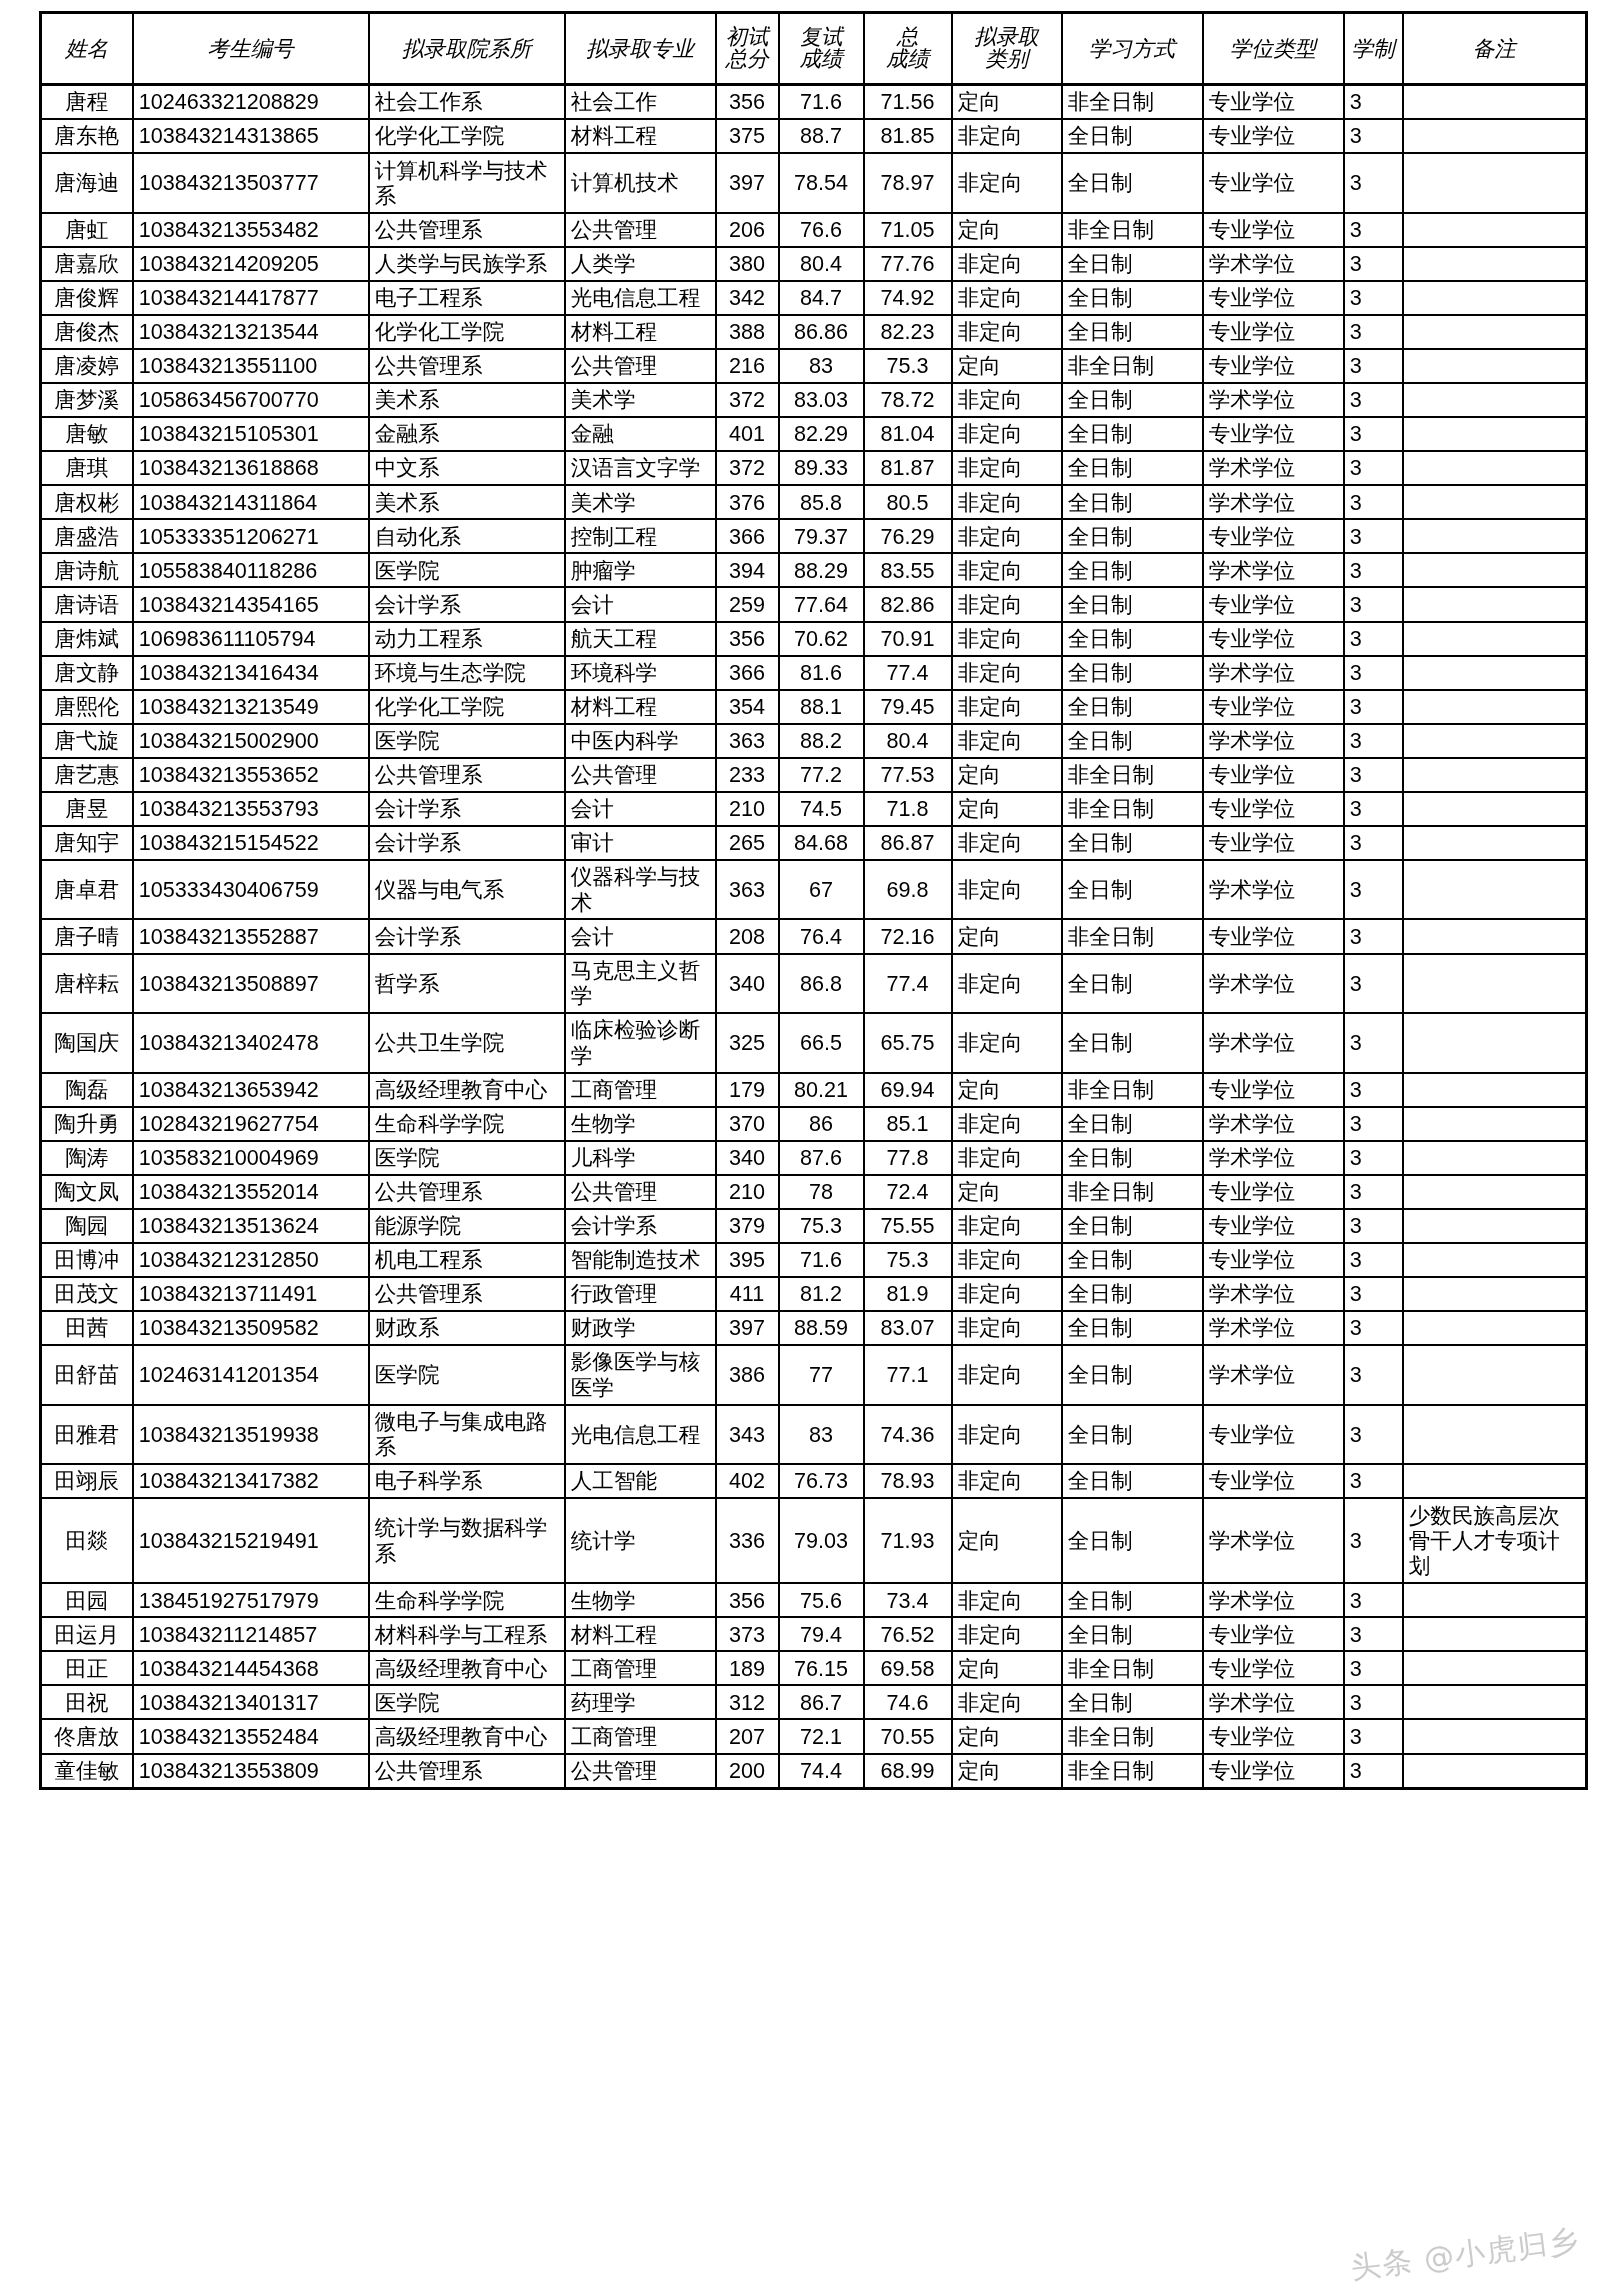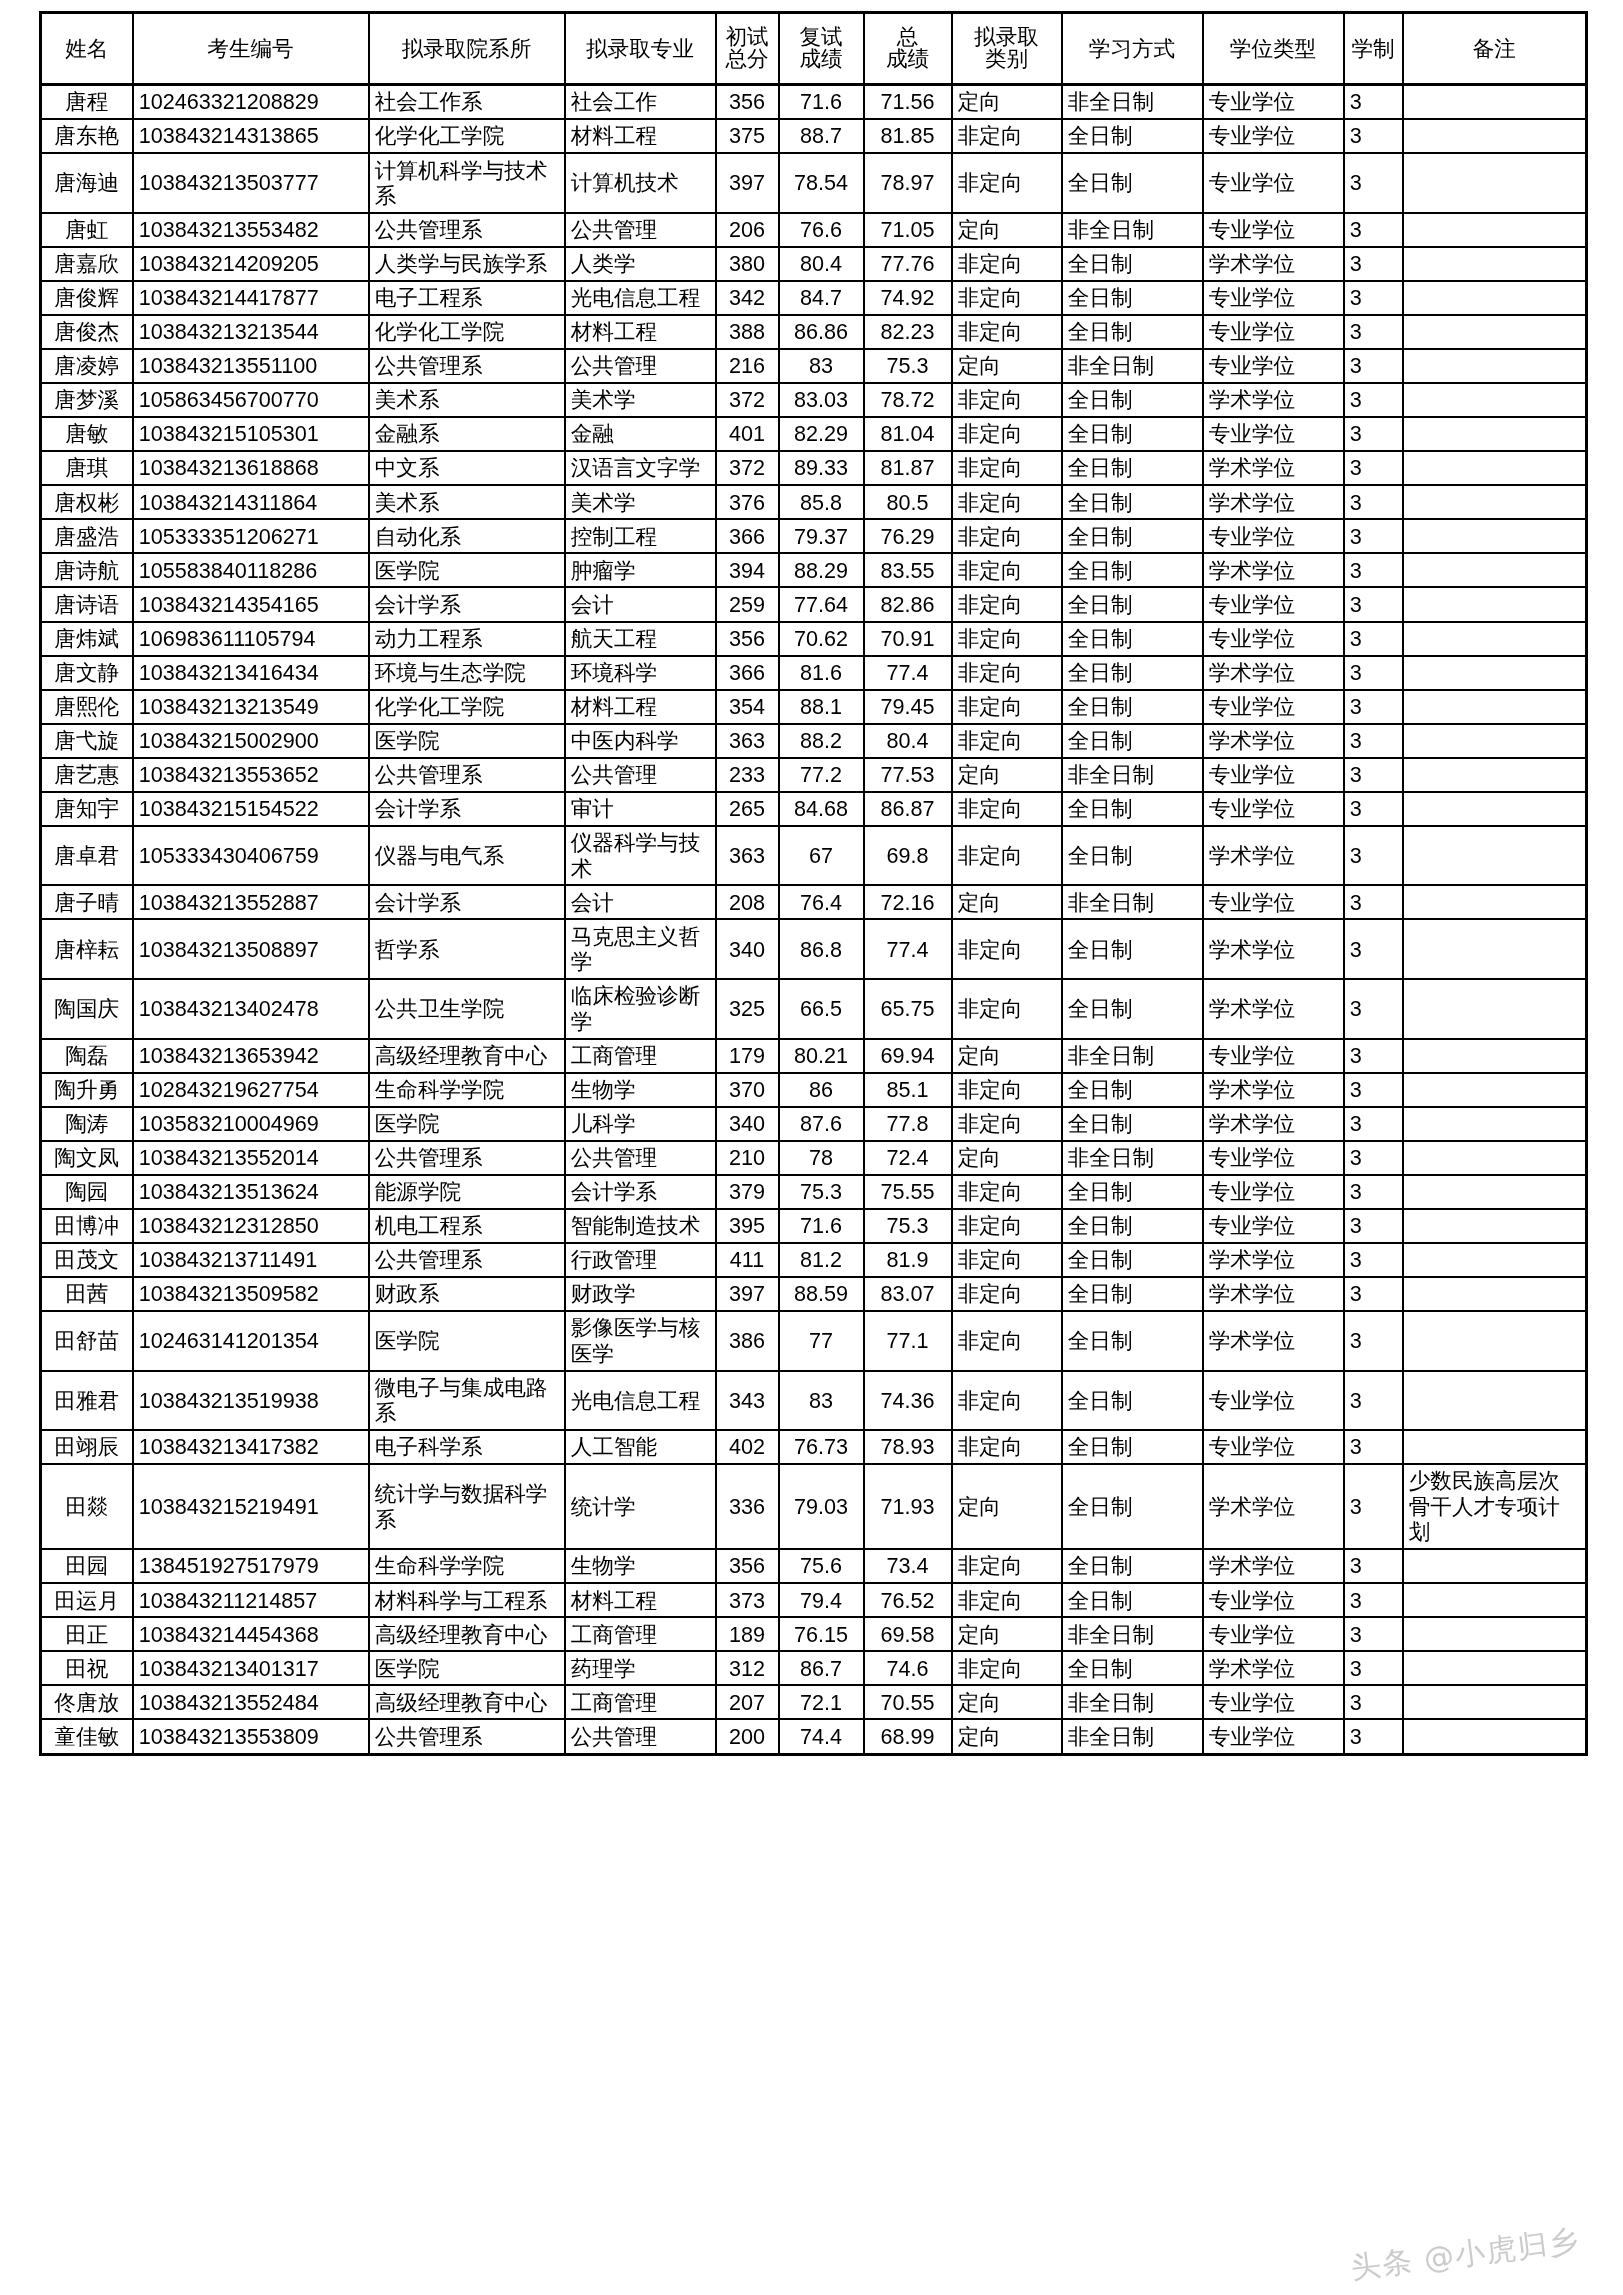--- a/index.html
+++ b/index.html
@@ -61,21 +61,21 @@
   td.major    { text-align: left; }
   td.num      { text-align: center; }
   td.cat      { text-align: left; }
   td.mode     { text-align: left; }
   td.degree   { text-align: left; }
   td.years    { text-align: left; }
   td.remark   { text-align: left; }
 
   
   table.admit { outline: none; }
-  table.admit tr:first-child th { border-top-width: 3.3px; }
+  table.admit tr:first-child th { border-top-width: 3.3px; font-style: italic; }
   table.admit tr td:first-child,
   table.admit tr th:first-child { border-left-width: 3.3px; }
   table.admit tr td:last-child,
   table.admit tr th:last-child { border-right-width: 3.3px; }
   table.admit tbody tr:last-child td { border-bottom-width: 3.3px; }
 
   #watermark {
     position: absolute;
     right: 41px;
     bottom: 34px;
@@ -411,20 +411,34 @@
           <td class="num">233</td>
           <td class="num">77.2</td>
           <td class="num">77.53</td>
           <td class="cat">定向</td>
           <td class="mode">非全日制</td>
           <td class="degree">专业学位</td>
           <td class="years">3</td>
           <td class="remark"></td>
         </tr>
         <tr>
+          <td class="name">唐昱</td>
+          <td class="idnum">103843213553793</td>
+          <td class="dept">会计学系</td>
+          <td class="major">会计</td>
+          <td class="num">210</td>
+          <td class="num">74.5</td>
+          <td class="num">71.8</td>
+          <td class="cat">定向</td>
+          <td class="mode">非全日制</td>
+          <td class="degree">专业学位</td>
+          <td class="years">3</td>
+          <td class="remark"></td>
+        </tr>
+        <tr>
           <td class="name">唐知宇</td>
           <td class="idnum">103843215154522</td>
           <td class="dept">会计学系</td>
           <td class="major">审计</td>
           <td class="num">265</td>
           <td class="num">84.68</td>
           <td class="num">86.87</td>
           <td class="cat">非定向</td>
           <td class="mode">全日制</td>
           <td class="degree">专业学位</td>

